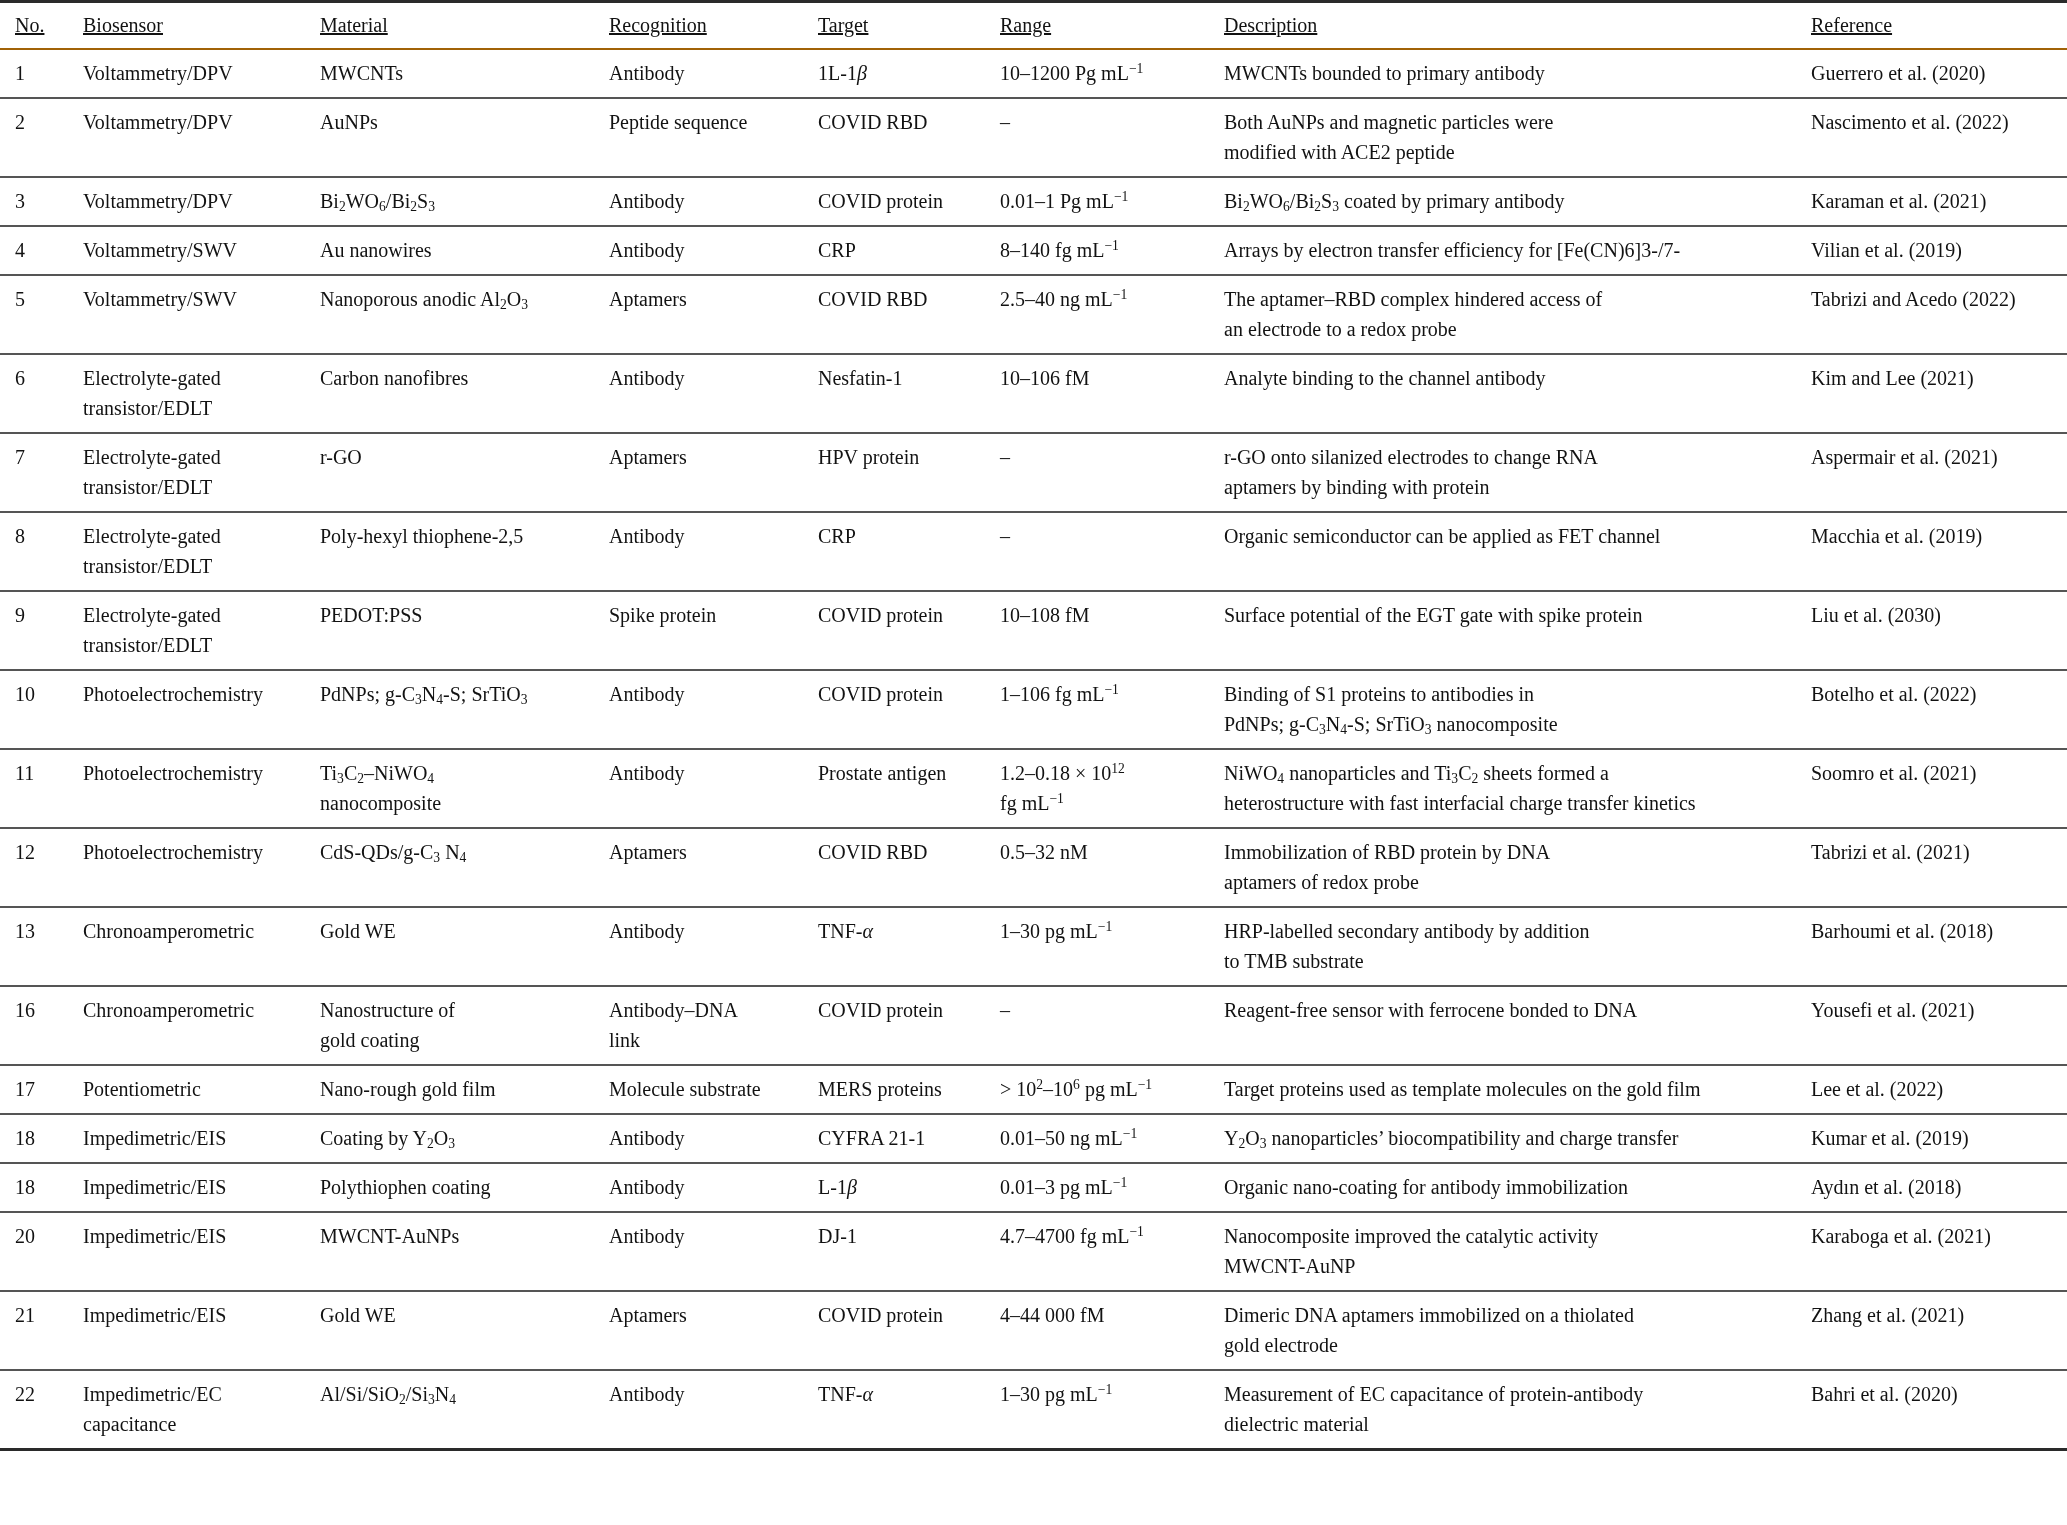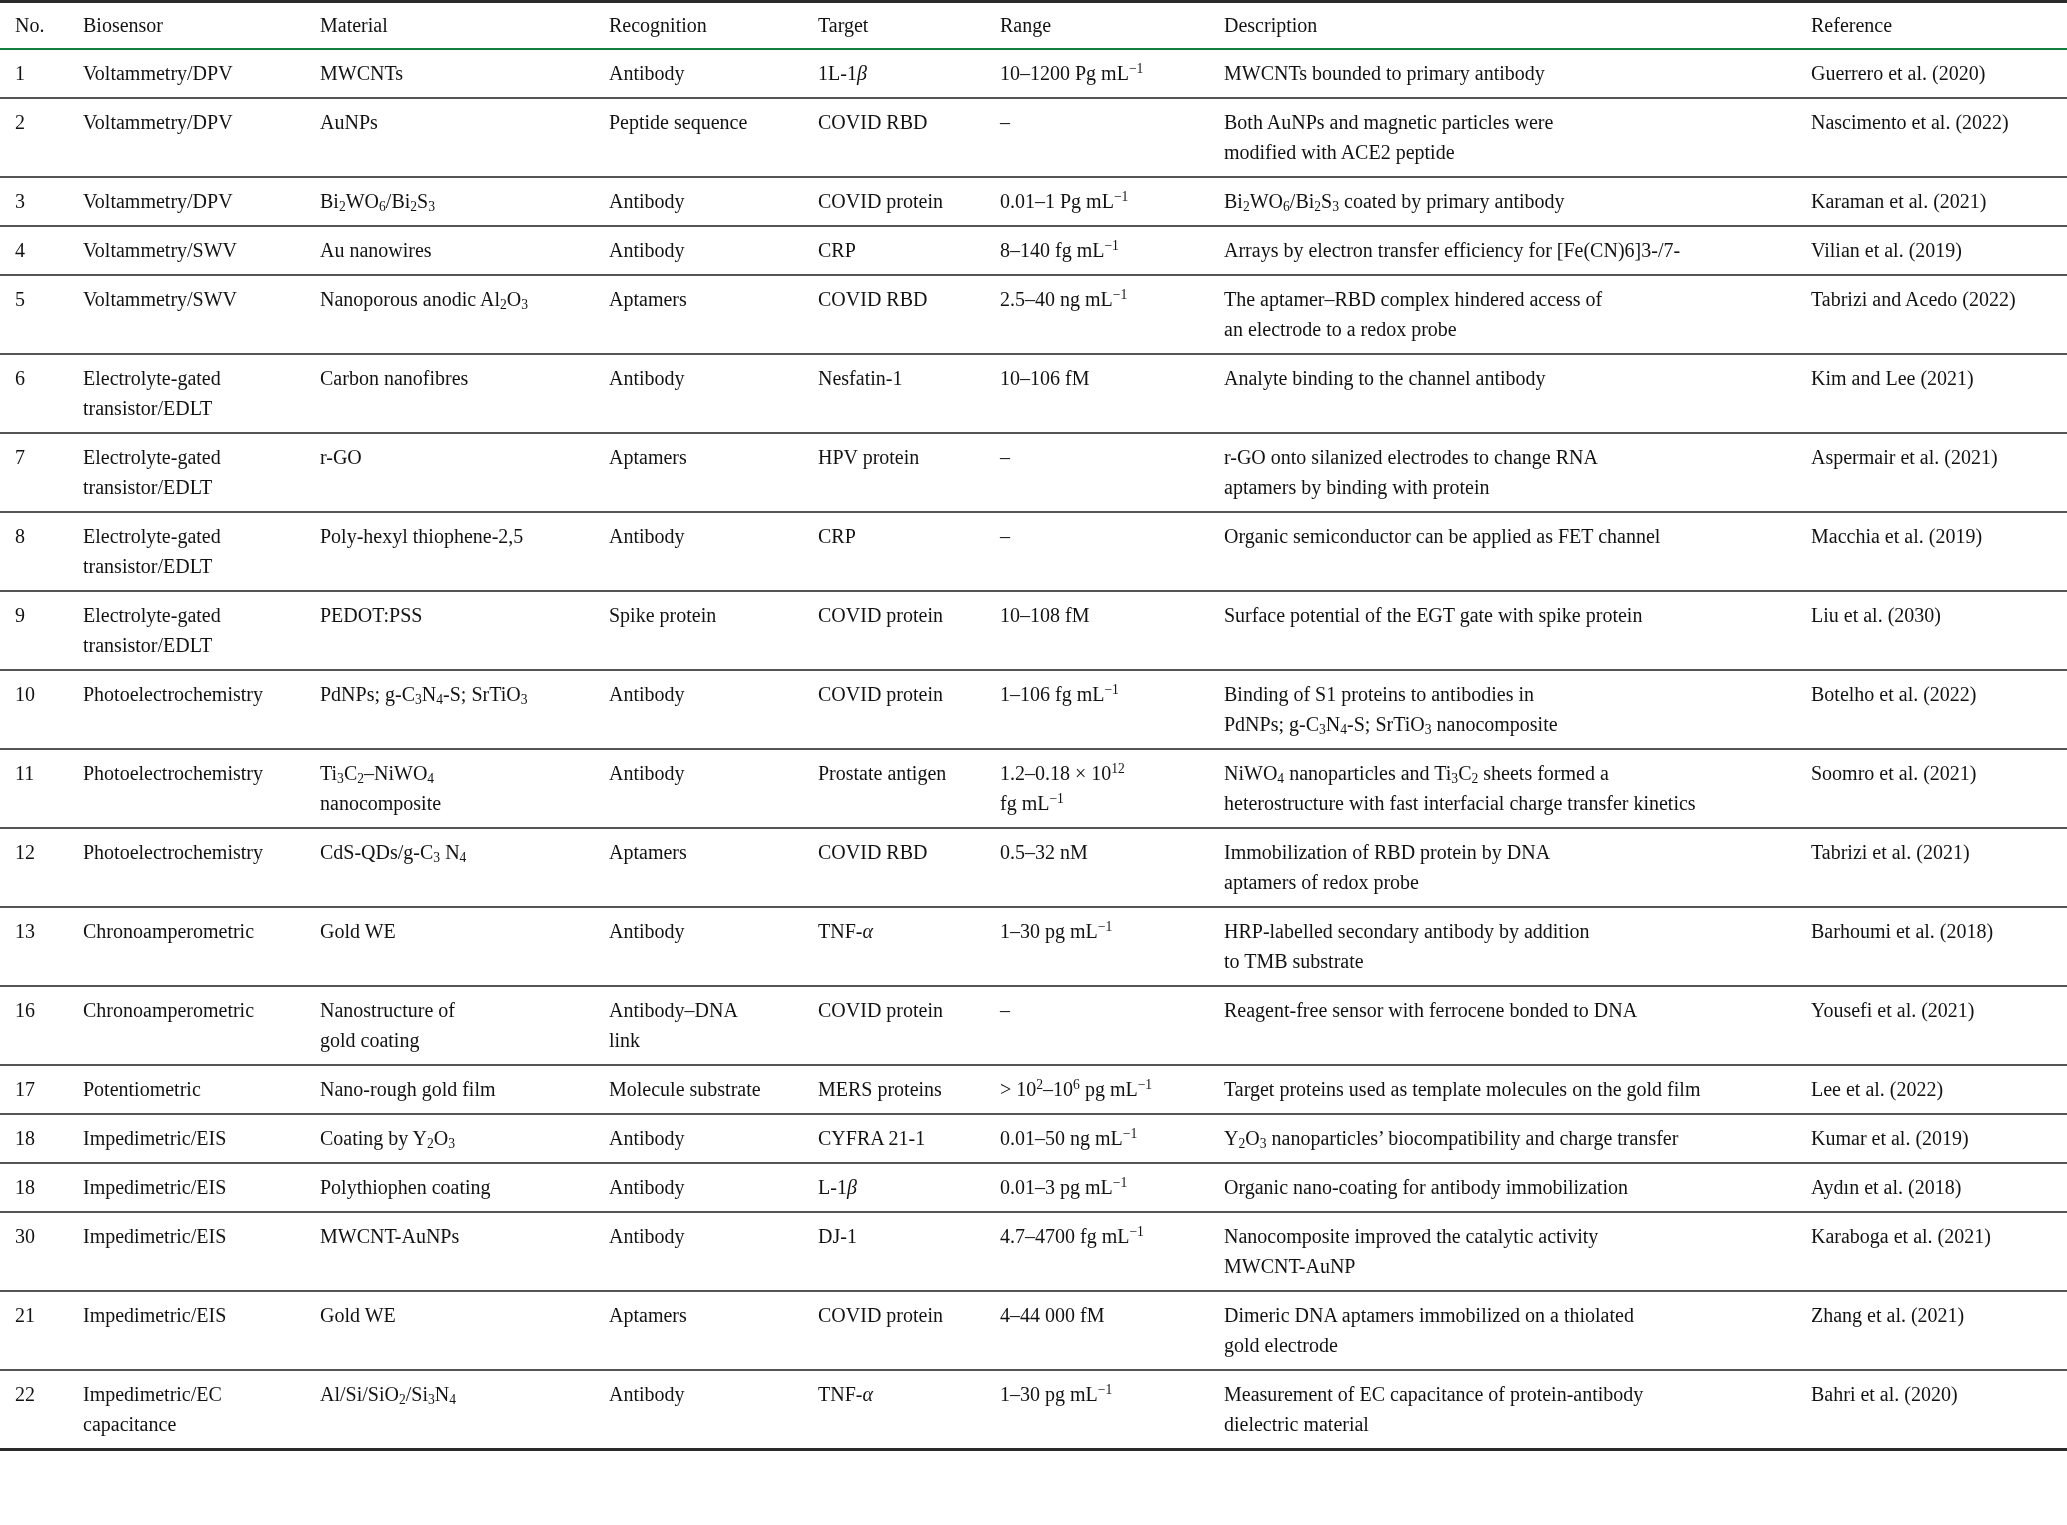--- a/index.html
+++ b/index.html
@@ -20,21 +20,21 @@
     font-weight: normal;
     text-align: left;
     vertical-align: top;
     font-size: 20px;
     line-height: 30px;
     padding: 8px 10px 9px 0;
     white-space: nowrap;
     overflow: visible;
   }
   th:first-child, td:first-child { padding-left: 15px; }
-  thead tr { border-bottom: 2px solid #15803d; }
+  thead tr { border-bottom: 2px solid #a16207; text-decoration: underline; }
   thead th { padding-top: 7px; padding-bottom: 8px; }
   tbody tr { border-top: 2px solid #555555; }
   sub { font-size: 0.68em; line-height: 0; vertical-align: -0.22em; }
   sup { font-size: 0.68em; line-height: 0; vertical-align: 0.5em; }
   i { font-style: italic; }
 </style>
 </head>
 <body>
 
 <table>
@@ -225,21 +225,21 @@
         <td>18</td>
         <td>Impedimetric/EIS</td>
         <td>Polythiophen coating</td>
         <td>Antibody</td>
         <td>L-1<i>β</i></td>
         <td>0.01–3 pg mL<sup>−1</sup></td>
         <td>Organic nano-coating for antibody immobilization</td>
         <td>Aydın et al. (2018)</td>
       </tr>
       <tr>
-        <td>30</td>
+        <td>20</td>
         <td>Impedimetric/EIS</td>
         <td>MWCNT-AuNPs</td>
         <td>Antibody</td>
         <td>DJ-1</td>
         <td>4.7–4700 fg mL<sup>−1</sup></td>
         <td>Nanocomposite improved the catalytic activity<br>MWCNT-AuNP</td>
         <td>Karaboga et al. (2021)</td>
       </tr>
       <tr>
         <td>21</td>

